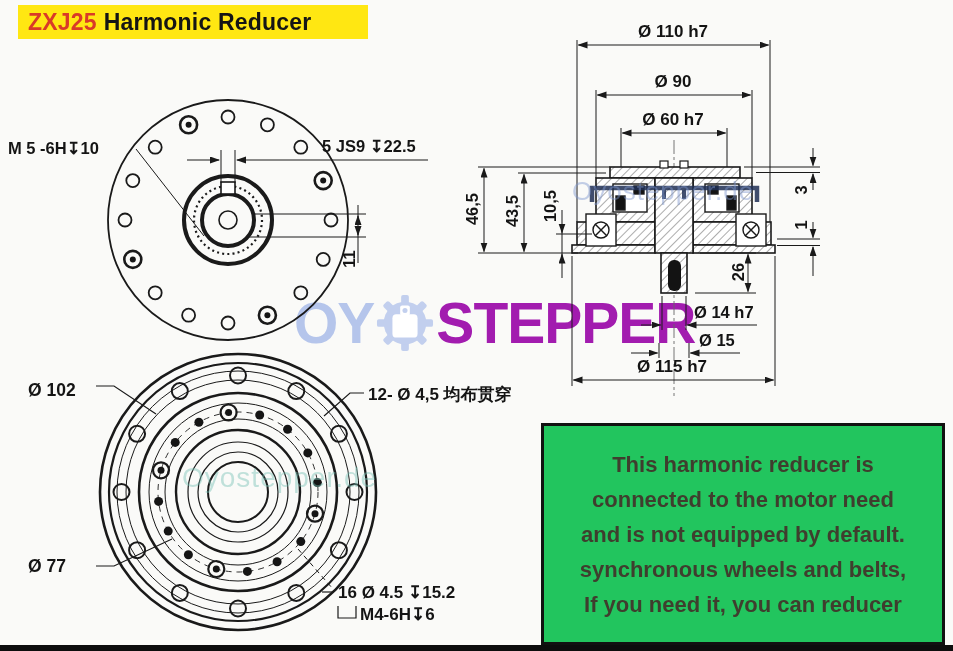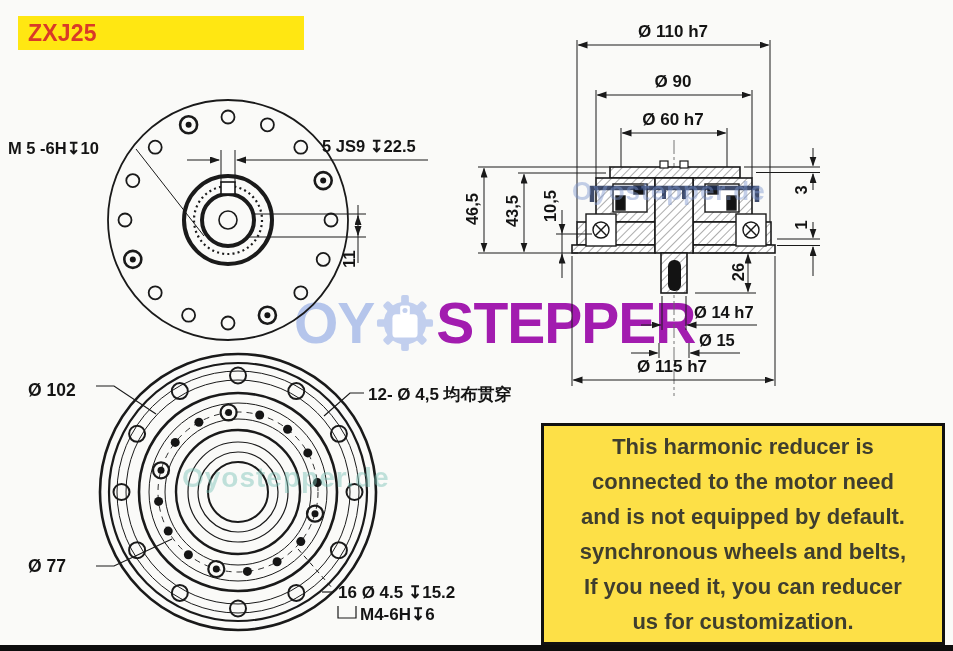--- a/index.html
+++ b/index.html
@@ -1,40 +1,41 @@
 <!DOCTYPE html>
 <html><head>
 <meta charset="utf-8">
 <style>
   html,body{margin:0;padding:0;}
   body{width:953px;height:651px;position:relative;background:#fafaf8;overflow:hidden;
        font-family:"Liberation Sans",sans-serif;}
-  .title-badge{position:absolute;left:18px;top:16px;width:286px;height:34px;background:#ffe712;
+  .title-badge{position:absolute;left:18px;top:5px;width:350px;height:34px;background:#ffe712;
        display:flex;align-items:center;padding-left:10px;box-sizing:border-box;z-index:4;}
   .title-badge .model{color:#d93a28;font-weight:bold;font-size:23px;letter-spacing:.2px;}
   .title-badge .name{color:#151515;font-weight:bold;font-size:23px;margin-left:7px;letter-spacing:.2px;}
   .logo{position:absolute;left:294px;top:294px;display:flex;align-items:center;z-index:1;}
   .logo .oy{font-size:57px;font-weight:bold;color:#b5c5eb;letter-spacing:-1px;line-height:58px;}
   .logo .stepper{font-size:57px;font-weight:bold;color:#a21caf;letter-spacing:-1px;line-height:58px;}
   .logo svg{margin:0 2px;}
-  .wm{position:absolute;font-weight:bold;z-index:3;pointer-events:none;}
+  .wm{position:absolute;font-weight:normal;z-index:3;pointer-events:none;}
   .wm.section{left:572px;top:176px;font-size:26px;color:#7e97cf;opacity:.45;letter-spacing:1px;}
   .wm.backview{left:182px;top:462px;font-size:28px;color:#79c2b6;opacity:.45;letter-spacing:1px;}
   svg.drawing{position:absolute;left:0;top:0;z-index:2;}
-  .note-box{position:absolute;left:541px;top:423px;width:404px;height:222px;background:#fde047;
+  .note-box{position:absolute;left:541px;top:423px;width:404px;height:222px;background:#22c55e;
        border:3px solid #111;box-sizing:border-box;z-index:4;display:flex;flex-direction:column;
        justify-content:center;align-items:center;}
   .note-box .line{font-size:22px;font-weight:bold;color:#3f3e2e;line-height:35px;white-space:nowrap;}
   .bottom-bar{position:absolute;left:0;right:0;bottom:0;height:6px;background:#0d0d0d;z-index:5;}
 </style>
 </head>
 <body>
 
 <div class="title-badge">
   <span class="model">ZXJ25</span>
+  <span class="name">Harmonic Reducer</span>
 </div>
 
 <div class="logo">
   <span class="oy">OY</span>
   <svg width="58" height="58" viewBox="0 0 60 60">
     <g fill="#c2cfee">
       <rect x="26" y="1" width="8" height="12" rx="2"></rect>
       <rect x="26" y="1" width="8" height="12" rx="2" transform="rotate(45 30 30)"></rect>
       <rect x="26" y="1" width="8" height="12" rx="2" transform="rotate(90 30 30)"></rect>
       <rect x="26" y="1" width="8" height="12" rx="2" transform="rotate(135 30 30)"></rect>
@@ -298,16 +299,15 @@
 
 <div class="wm section">Oyostepper.de</div>
 <div class="wm backview">Oyostepper.de</div>
 
 <div class="note-box">
   <div class="line">This harmonic reducer is</div>
   <div class="line">connected to the motor need</div>
   <div class="line">and is not equipped by default.</div>
   <div class="line">synchronous wheels and belts,</div>
   <div class="line">If you need it, you can reducer</div>
-  <div class="line">us for customization.</div>
 </div>
 
 <div class="bottom-bar"></div>
 
 </body></html>

